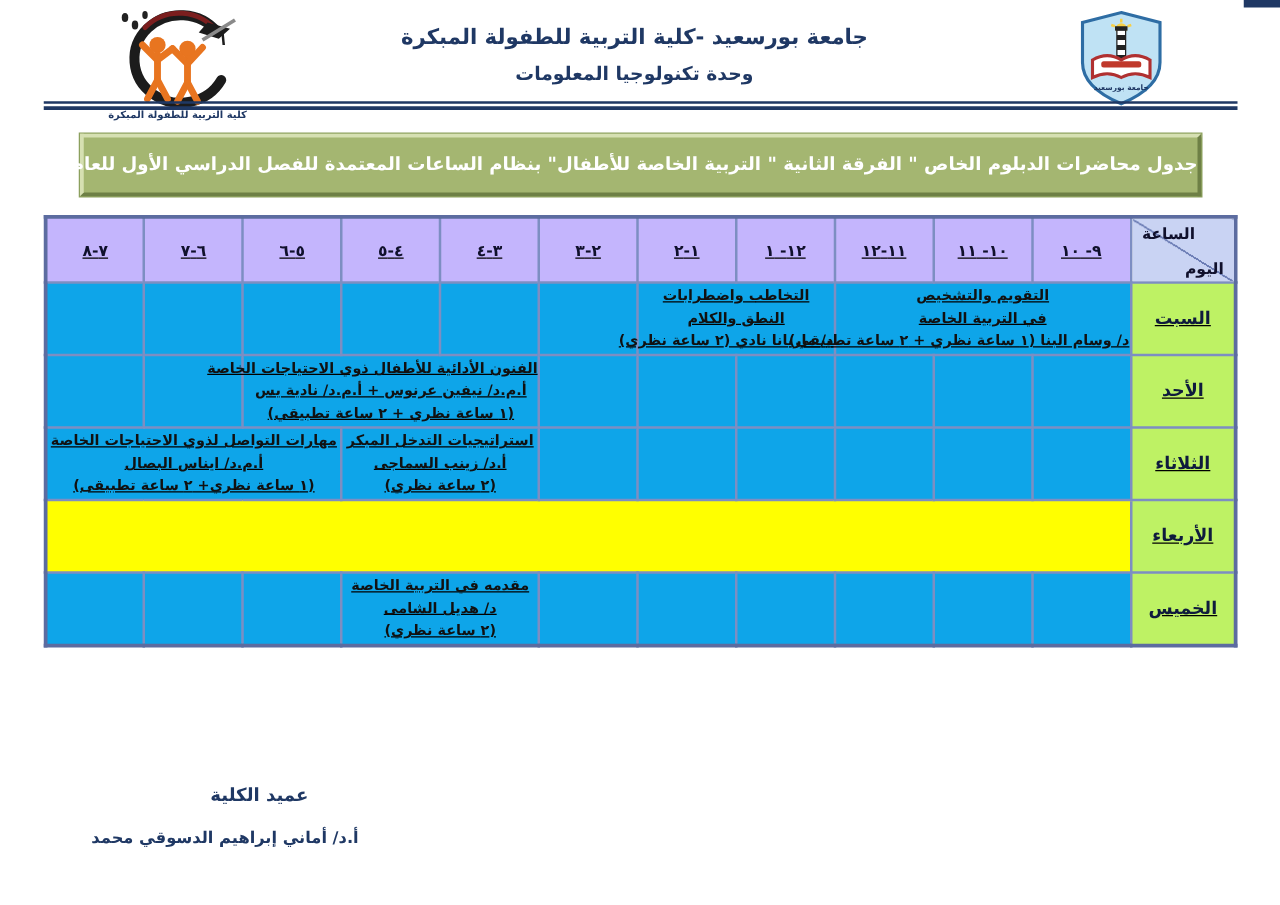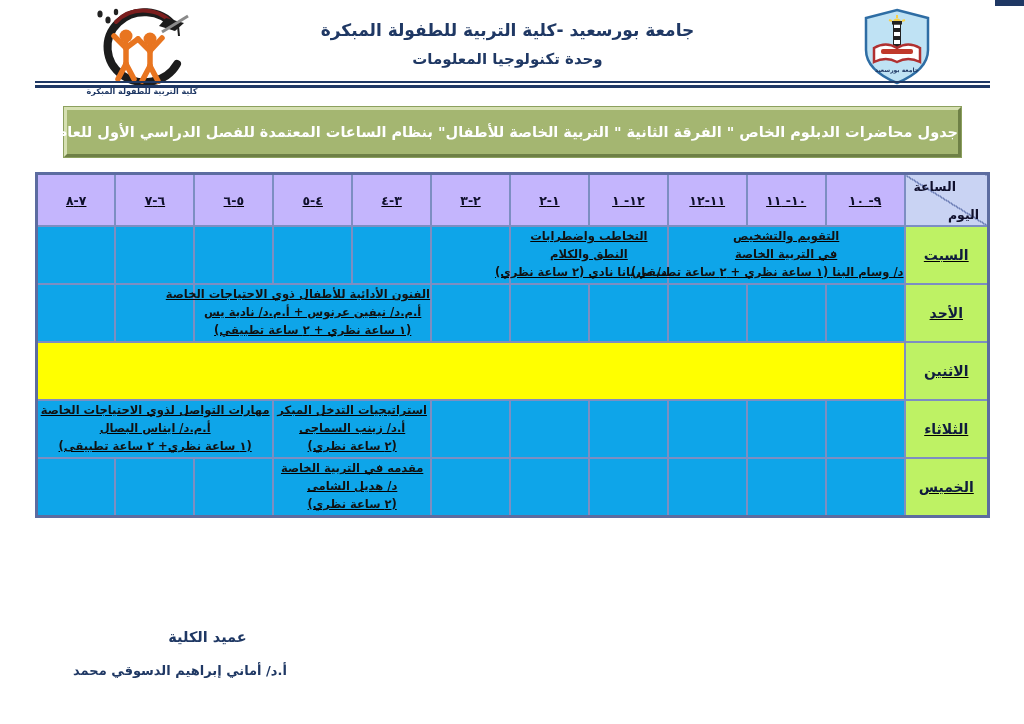--- a/index.html
+++ b/index.html
@@ -186,43 +186,43 @@
             <td class="slot"></td>
             <td class="slot" colspan="3">
               <div class="line">الفنون الأدائية للأطفال ذوي الاحتياجات الخاصة</div>
               <div class="line">أ.م.د/ نيفين عرنوس   +   أ.م.د/ نادية يس</div>
               <div class="line">(١ ساعة نظري + ٢ ساعة تطبيقي)</div>
             </td>
             <td class="slot"></td>
             <td class="slot"></td>
           </tr>
           <tr>
-            <td class="day">الاثنين</td>
-            <td class="slot yellow" colspan="11"></td>
-          </tr>
-          <tr>
             <td class="day">الثلاثاء</td>
             <td class="slot"></td>
             <td class="slot"></td>
             <td class="slot"></td>
             <td class="slot"></td>
             <td class="slot"></td>
             <td class="slot"></td>
             <td class="slot" colspan="2">
               <div class="line">استراتيجيات التدخل المبكر</div>
               <div class="line">أ.د/ زينب  السماجى</div>
               <div class="line">(٢ ساعة نظري)</div>
             </td>
             <td class="slot" colspan="3">
               <div class="line">مهارات التواصل لذوي الاحتياجات الخاصة</div>
               <div class="line">أ.م.د/ ايناس البصال</div>
               <div class="line">(١ ساعة نظري+ ٢ ساعة تطبيقى)</div>
             </td>
           </tr>
           <tr>
+            <td class="day">الأربعاء</td>
+            <td class="slot yellow" colspan="11"></td>
+          </tr>
+          <tr>
             <td class="day">الخميس</td>
             <td class="slot"></td>
             <td class="slot"></td>
             <td class="slot"></td>
             <td class="slot"></td>
             <td class="slot"></td>
             <td class="slot"></td>
             <td class="slot" colspan="2">
               <div class="line">مقدمه في التربية الخاصة</div>
               <div class="line">د/ هديل الشامى</div>

